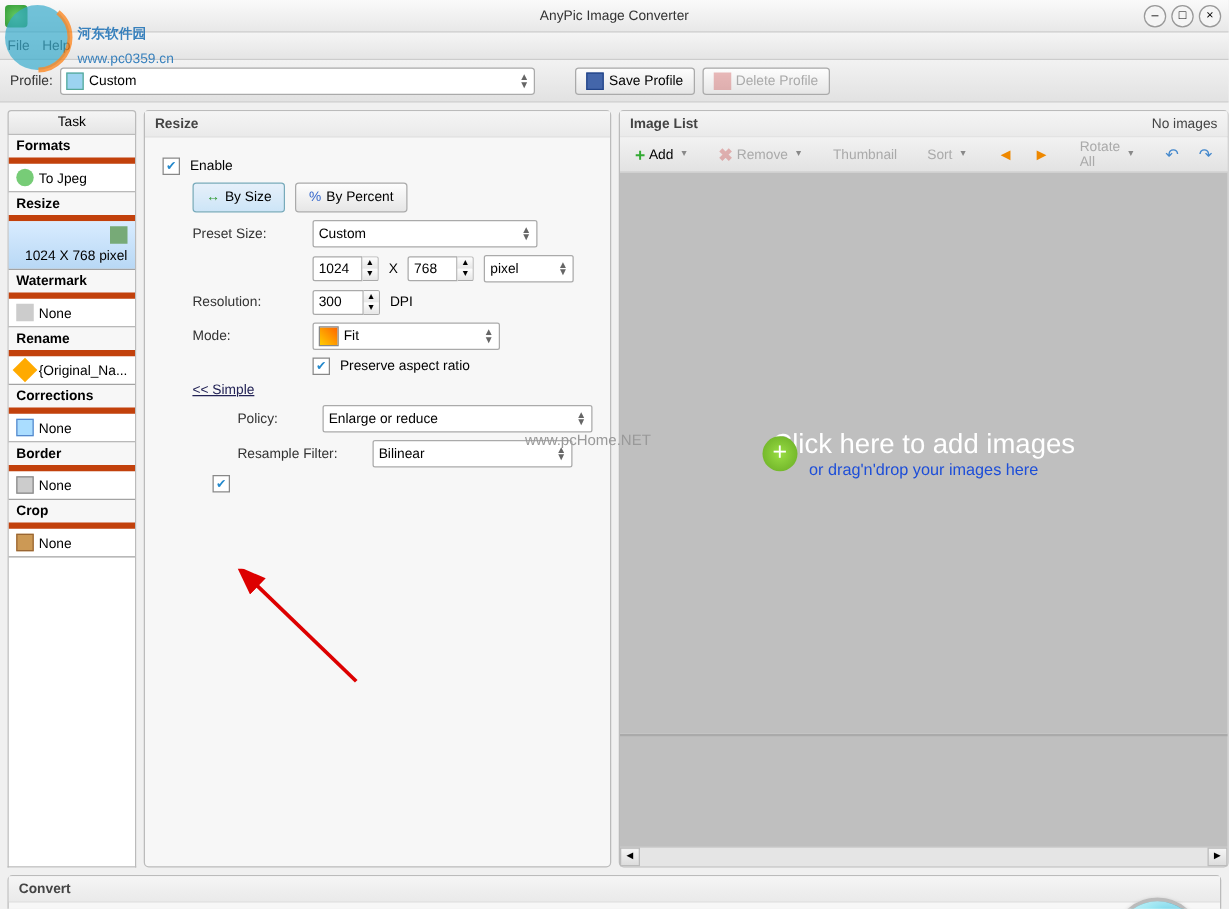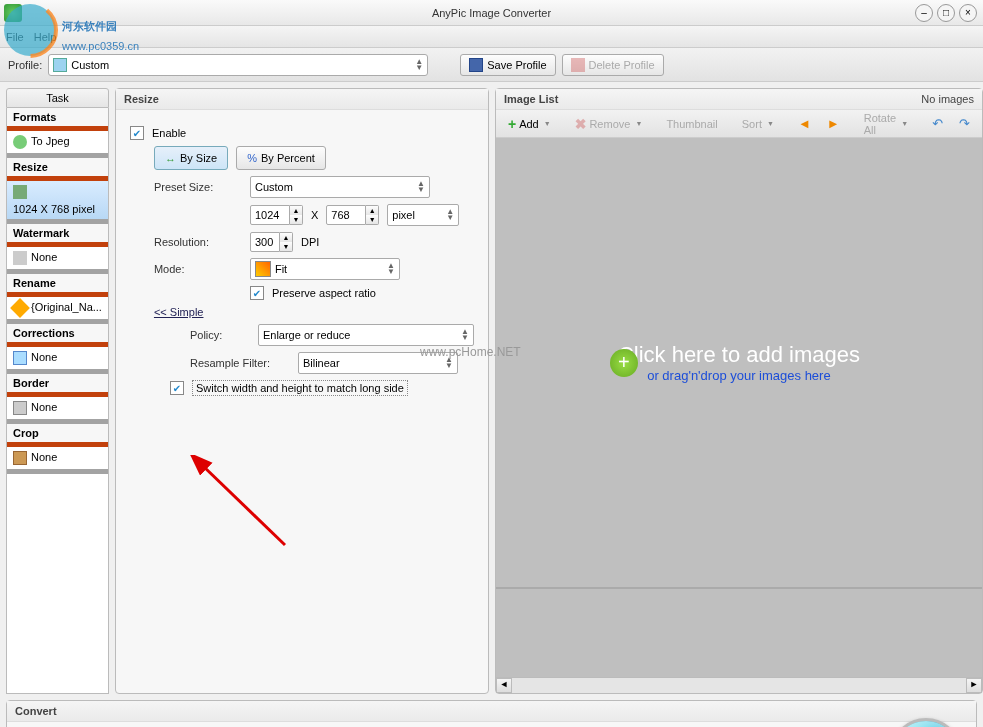--- a/index.html
+++ b/index.html
@@ -21,21 +21,21 @@
 .toolbar .combo .arrows { margin-left: auto; font-size: 8px; color: #666; line-height: 6px; }
 .toolbar .btn { height: 22px; padding: 0 8px; background: linear-gradient(#fdfdfd,#e6e6e6); border: 1px solid #aaa; border-radius: 3px; display: flex; align-items: center; gap: 4px; cursor: pointer; }
 .toolbar .btn.disabled { color: #aaa; justify-content: flex-end; }
 
 .main { display: flex; height: 618px; padding: 6px; gap: 6px; }
 
 .taskcol { width: 118px; display: flex; flex-direction: column; }
 .taskhead { background: linear-gradient(#f5f5f5,#e5e5e5); border: 1px solid #bbb; text-align: center; padding: 3px 0; border-radius: 3px 3px 0 0; }
 .tasklist { border: 1px solid #bbb; border-top: none; flex: 1; background: #fff; }
 .taskgroup-title { background: #f7f7f7; border-bottom: 5px solid #c2410c; padding: 3px 6px; font-weight: bold; }
-.taskitem { padding: 4px 6px; display: flex; align-items: flex-start; gap: 4px; border-bottom: 5px solid #a3a3a3; cursor: pointer; }
+.taskitem { padding: 4px 6px; display: flex; align-items: flex-end; gap: 4px; border-bottom: 1px solid #a3a3a3; cursor: pointer; }
 .taskitem.selected { background: linear-gradient(#d9ecff,#b8d8f5); flex-direction: column; }
 .taskicon { width: 14px; height: 14px; display: inline-block; }
 .ti-jpeg { background: #7c7; border-radius: 50%; }
 .ti-resize { background: #7a7; }
 .ti-wm { background: #ccc; }
 .ti-rename { background: #fa0; transform: rotate(-45deg); }
 .ti-corr { background: #adf; border: 1px solid #58c; }
 .ti-border { background: #ccc; border: 1px solid #888; }
 .ti-crop { background: #c95; border: 1px solid #963; }
 
@@ -217,21 +217,21 @@
               </div>
             </div>
           <div class="select" style="width:72px">
               <span>pixel</span>
               <span class="arrows">▲<br>▼</span>
             </div>
         </div>
         <div class="row indent">
           <span class="lbl">Resolution:</span>
           <div class="spinner">
-              <input class="txtin" style="width: 30px;" value="300">
+              <input class="txtin" style="width: 41px;" value="300">
               <div class="spin-btns">
                 <span>▲</span>
                 <span>▼</span>
               </div>
             </div>
           <span>DPI</span>
         </div>
         <div class="row indent">
           <span class="lbl">Mode:</span>
           <div class="select" style="width:150px">
@@ -257,21 +257,20 @@
         </div>
         <div class="row" style="margin-left:60px">
           <span class="lbl" style="width:100px">Resample Filter:</span>
           <div class="select" style="width:160px">
               <span>Bilinear</span>
               <span class="arrows">▲<br>▼</span>
             </div>
         </div>
         <div class="row" style="margin-left:40px">
           <span class="chk">✔</span>
-          <span style="border:1px dotted #888; padding:1px 3px">Switch width and height to match long side</span>
         </div>
       </div>
     </div>
   </div>
 
   <div class="rightcol">
     <div class="panel imglist-panel">
       <div class="imglist-head">
         <span>Image List</span>
         <span style="font-weight:normal">No images</span>

